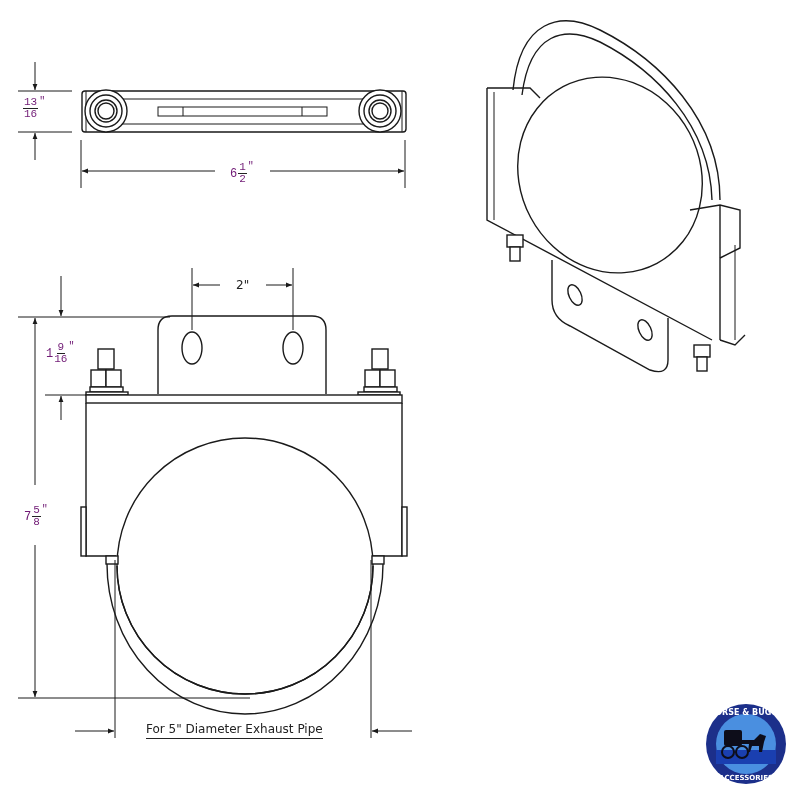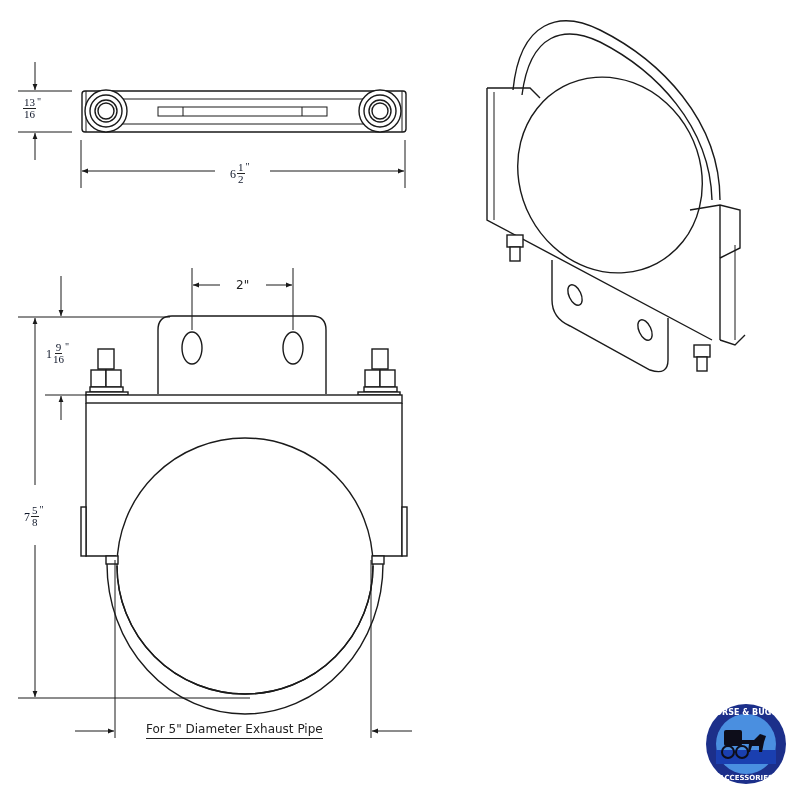--- a/index.html
+++ b/index.html
@@ -3,21 +3,21 @@
 <meta charset="utf-8">
 <style>
   html, body { margin:0; padding:0; background:#ffffff; }
   body { width:800px; height:800px; position:relative; overflow:hidden; font-family:"DejaVu Sans", sans-serif; color:#111; }
   svg.drawing { position:absolute; left:0; top:0; width:800px; height:800px; }
   .ln { stroke:#1a1a1a; stroke-width:1.4; fill:none; }
   .ln-thin { stroke:#1a1a1a; stroke-width:1; fill:none; }
   .ln-fill { stroke:#1a1a1a; stroke-width:1.4; fill:#fff; }
   .arrow { fill:#1a1a1a; }
   .lbl { position:absolute; font-family:"DejaVu Sans", sans-serif; font-size:12px; color:#222; white-space:nowrap; line-height:1; }
-  .frac { position:absolute; display:flex; align-items:center; font-family:Liberation Serif, serif; color:#0f172a; line-height:1; }
+  .frac { position:absolute; display:flex; align-items:center; font-family:Liberation Mono, monospace; color:#701a75; line-height:1; }
   .frac .whole { font-size:12px; margin-right:1px; }
   .frac .stack { display:flex; flex-direction:column; align-items:center; font-size:11px; }
   .frac .stack .num { border-bottom:1px solid #222; padding:0 1px; }
   .frac .unit { font-size:10px; align-self:flex-start; margin-left:1px; }
   .caption { position:absolute; left:146px; top:722px; font-size:12px; color:#222; border-bottom:1px solid #222; padding-bottom:2px; font-family:"DejaVu Sans", sans-serif; white-space:nowrap; }
   .logo { position:absolute; left:702px; top:700px; width:88px; height:88px; }
   .logo-text { font-family:"DejaVu Sans", sans-serif; font-weight:bold; }
 </style>
 </head>
 <body>

